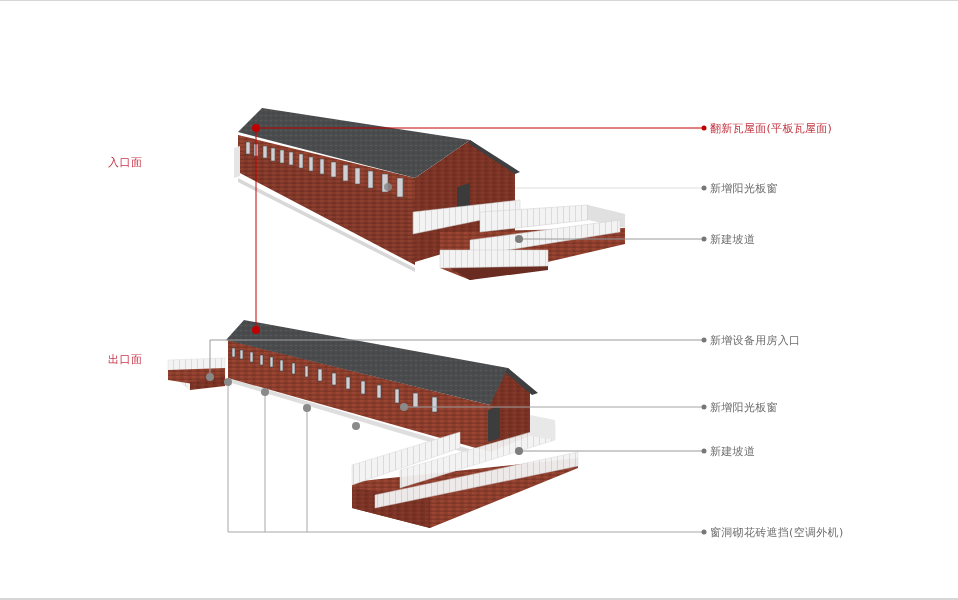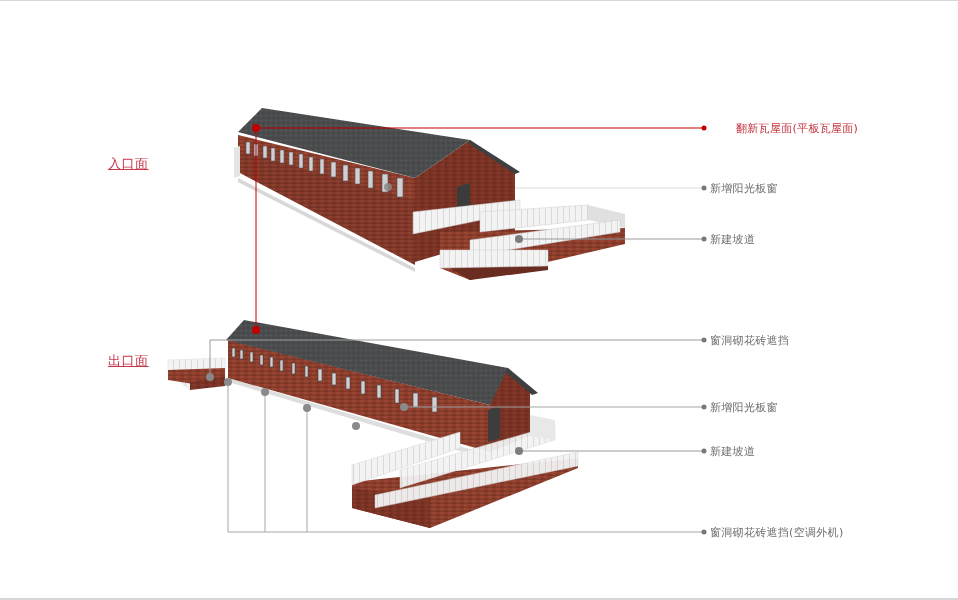--- a/index.html
+++ b/index.html
@@ -1,23 +1,23 @@
 <!DOCTYPE html>
 <html><head>
 <meta charset="utf-8">
 <style>
   html, body { margin: 0; padding: 0; background: #ffffff; }
   body { width: 958px; height: 600px; position: relative; overflow: hidden;
          font-family: "DejaVu Sans", "Liberation Sans", sans-serif; }
   .frame-top { position: absolute; left: 0; top: 0; width: 958px; height: 1px; background: #d6d6d6; }
   .frame-bottom { position: absolute; left: 0; top: 598px; width: 958px; height: 2px; background: #d6d6d6; }
   svg.stage { position: absolute; left: 0; top: 0; }
-  .side-label { position: absolute; font-size: 13px; color: #c8374a; letter-spacing: 0.5px; text-decoration: underline; }
+  .side-label { position: absolute; font-size: 11px; color: #c8374a; letter-spacing: 0.5px; }
   .callout { position: absolute; font-size: 11px; color: #6d6d6d; white-space: nowrap; letter-spacing: 0.3px; }
-  .callout.red { color: #c0313c; margin-left: 26px; }
+  .callout.red { color: #c0313c; }
 </style>
 </head>
 <body>
 
 <div class="frame-top"></div>
 <div class="frame-bottom"></div>
 
 <svg class="stage" width="958" height="600" viewBox="0 0 958 600">
   <defs>
     <pattern id="brick" width="8" height="4" patternUnits="userSpaceOnUse">
@@ -167,16 +167,16 @@
   <circle cx="356" cy="426" r="4" fill="#8a8a8a"></circle>
   <circle cx="704" cy="532" r="2.5" fill="#777"></circle>
 </svg>
 
 <div class="side-label" style="left:108px; top:155px;">入口面</div>
 <div class="side-label" style="left:108px; top:352px;">出口面</div>
 
 <div class="callout red" style="left:710px; top:121px;">翻新瓦屋面(平板瓦屋面)</div>
 <div class="callout" style="left:710px; top:181px;">新增阳光板窗</div>
 <div class="callout" style="left:710px; top:232px;">新建坡道</div>
-<div class="callout" style="left:710px; top:333px;">窗洞砌花砖遮挡</div>
+<div class="callout" style="left:710px; top:333px;">新增设备用房入口</div>
 <div class="callout" style="left:710px; top:400px;">新增阳光板窗</div>
 <div class="callout" style="left:710px; top:444px;">新建坡道</div>
 <div class="callout" style="left:710px; top:525px;text-align:center;">窗洞砌花砖遮挡(空调外机)</div>
 
 </body></html>

